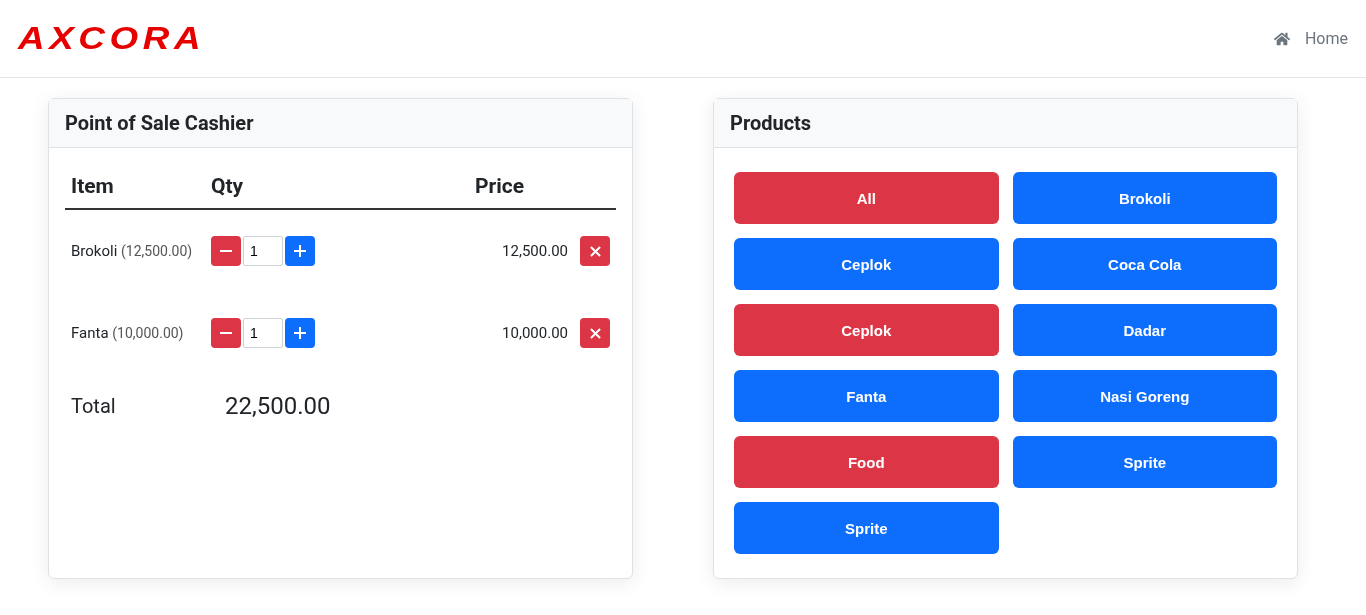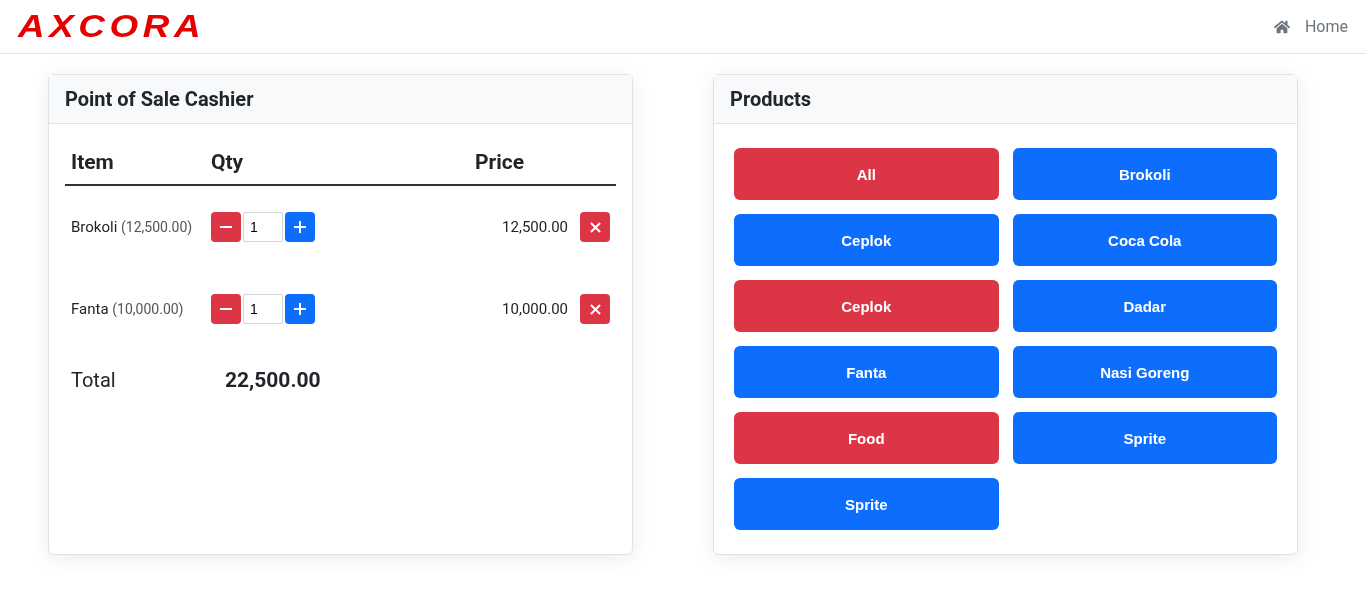--- a/index.html
+++ b/index.html
@@ -2,21 +2,21 @@
 <html><head>
 <meta charset="utf-8">
 <style>
   * { box-sizing: border-box; margin: 0; padding: 0; }
   body { font-family: -apple-system, BlinkMacSystemFont, "Segoe UI", Roboto, Arial, sans-serif; background: #fff; color: #212529; }
   
   .navbar {
     display: flex;
     align-items: center;
     justify-content: space-between;
-    padding: 8px 18px;
+    padding: 20px 18px;
     background: #fff;
     border-bottom: 1px solid #e5e5e5;
   }
   .logo {
     font-family: Arial, sans-serif;
     font-size: 32px;
     font-weight: 900;
     letter-spacing: 4px;
     color: #e60000;
     font-style: italic;
@@ -98,21 +98,21 @@
     font-size: 14px;
     border: 1px solid #ced4da;
     border-radius: 2px;
   }
   .line-price { text-align: right; font-size: 15px; }
   .del-cell { text-align: right; width: 40px; }
   .btn-del { width: 30px; height: 30px; font-size: 14px; }
   
   .total-row td { padding-top: 18px; font-size: 20px; }
   .total-label { font-weight: 400; font-size: 22px; }
-  .total-value { font-weight: 700; font-size: 21px; text-align: center; }
+  .total-value { font-weight: 400; font-size: 24px; text-align: center; }
   
   .products-grid {
     display: grid;
     grid-template-columns: repeat(2, 1fr);
     gap: 14px;
     padding: 8px 4px;
   }
   .product-btn {
     border: none;
     border-radius: 6px;

